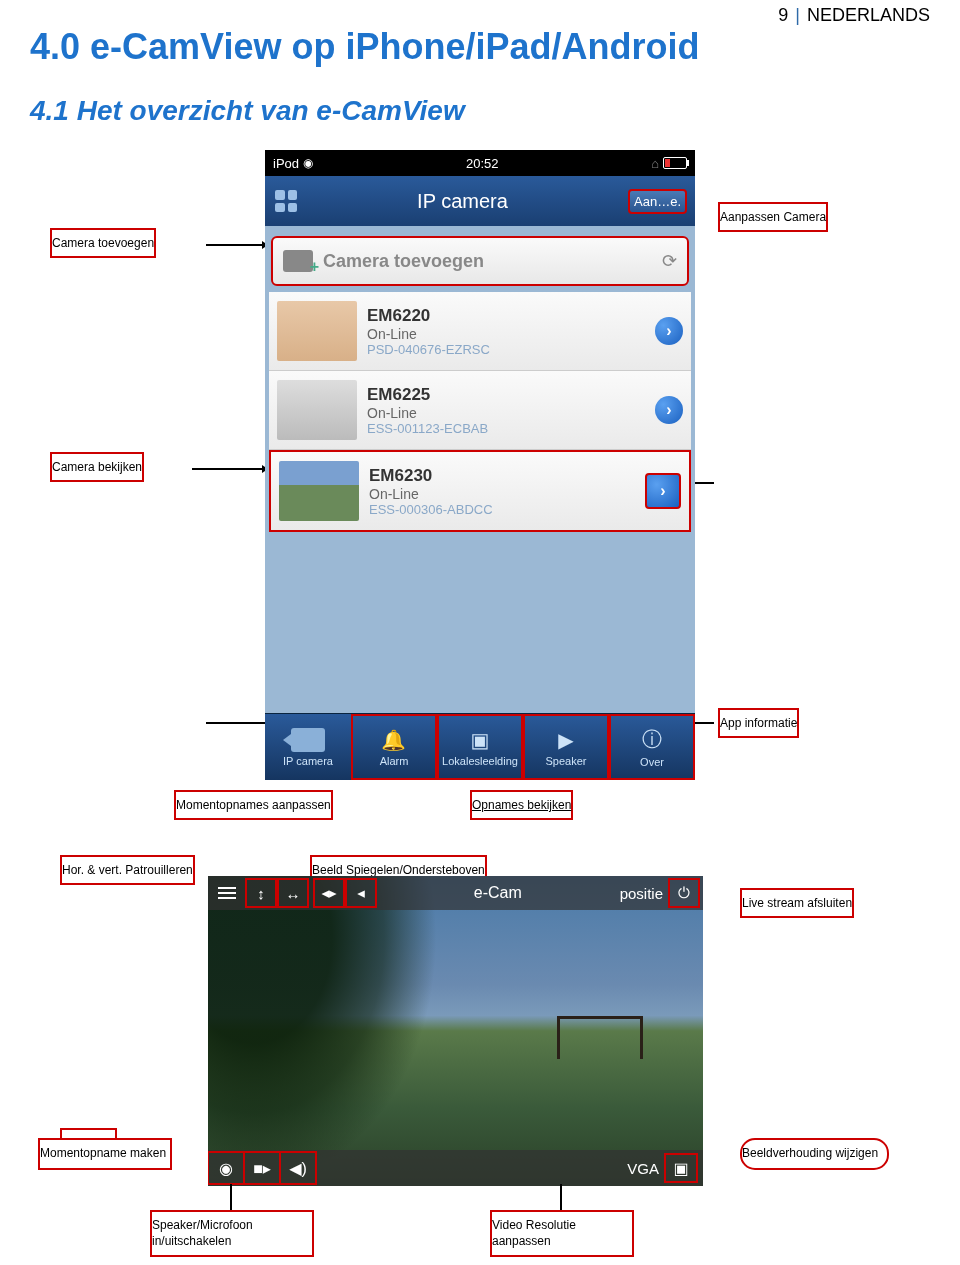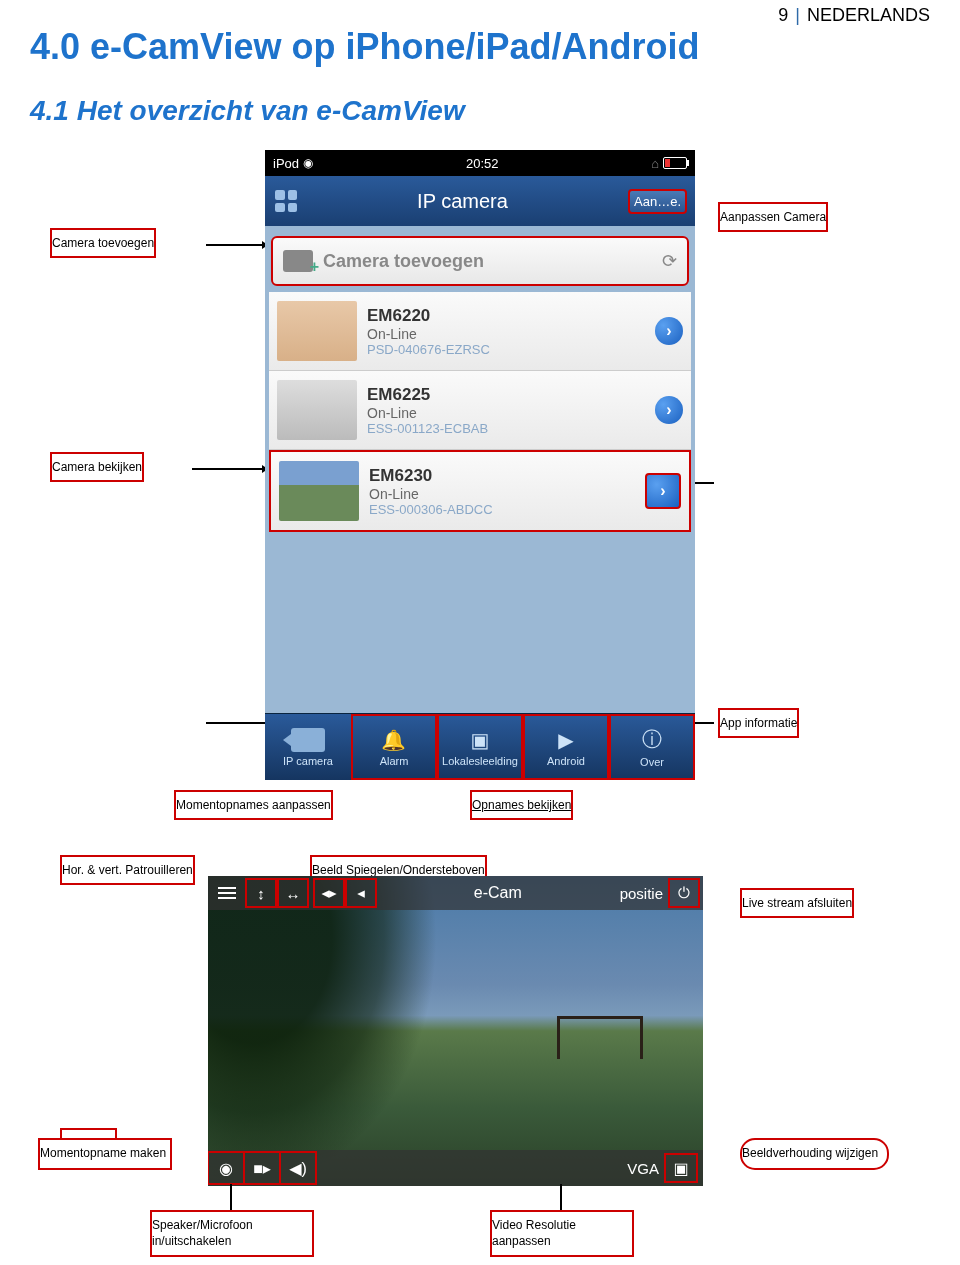--- a/index.html
+++ b/index.html
@@ -362,21 +362,21 @@
       <div class="tab hl">
         <span class="tab-icon">🔔</span>
         <span>Alarm</span>
       </div>
       <div class="tab hl">
         <span class="tab-icon">▣</span>
         <span>Lokalesleelding</span>
       </div>
       <div class="tab hl">
         <span class="tab-icon">▶</span>
-        <span>Android</span>
+        <span>Speaker</span>
       </div>
       <div class="tab hl">
         <span class="tab-icon">ⓘ</span>
         <span>Over</span>
       </div>
     </div>
   </div>
 
   <div class="live">
     <div class="tree-shadow"></div>

